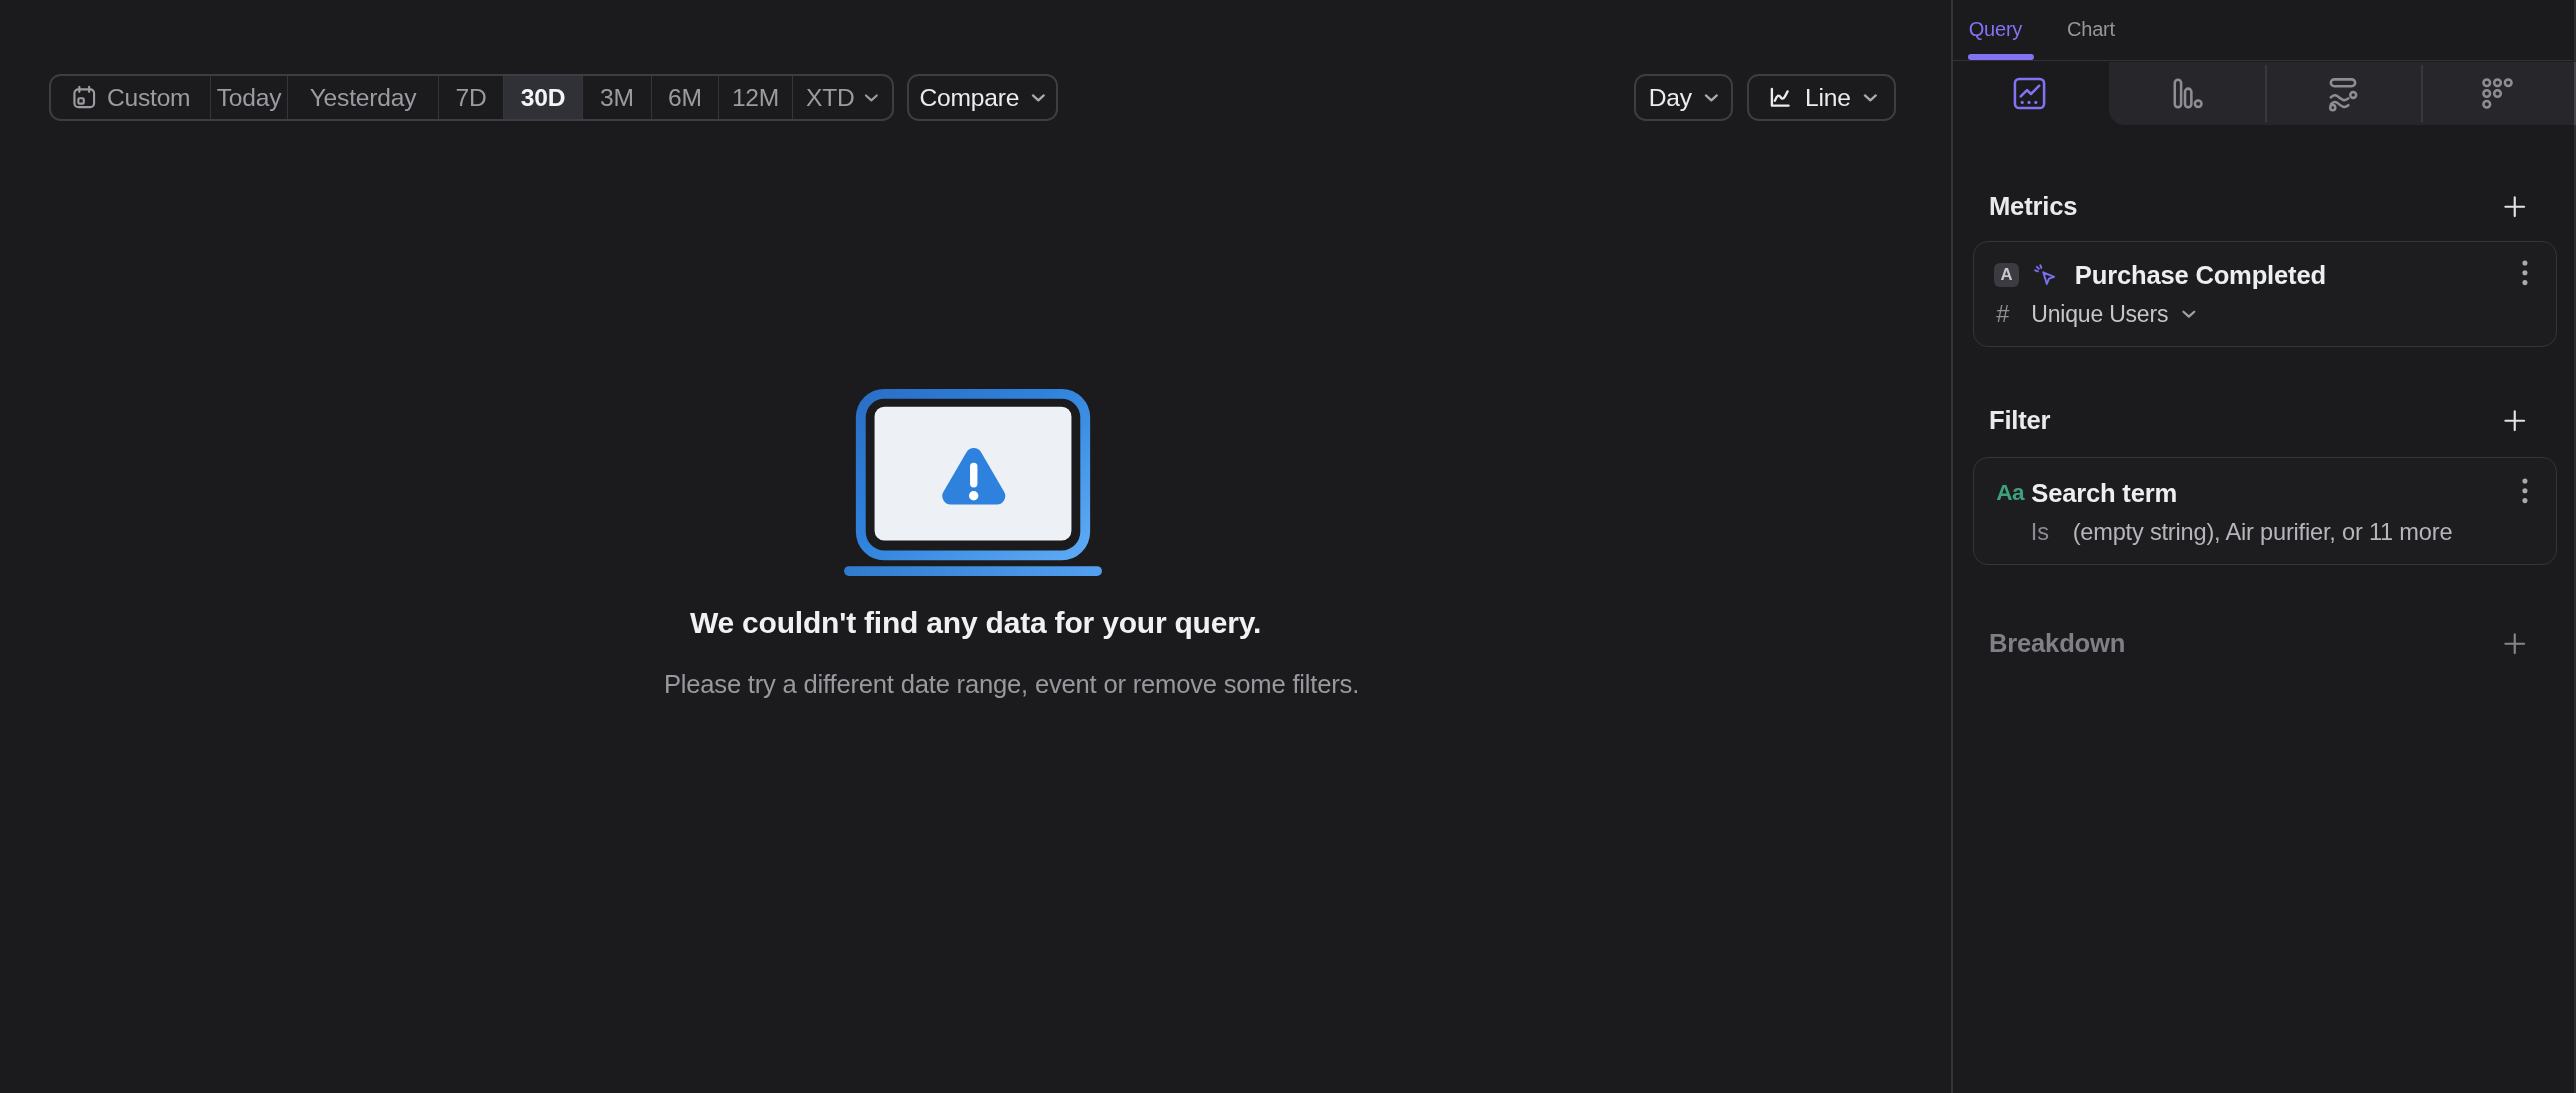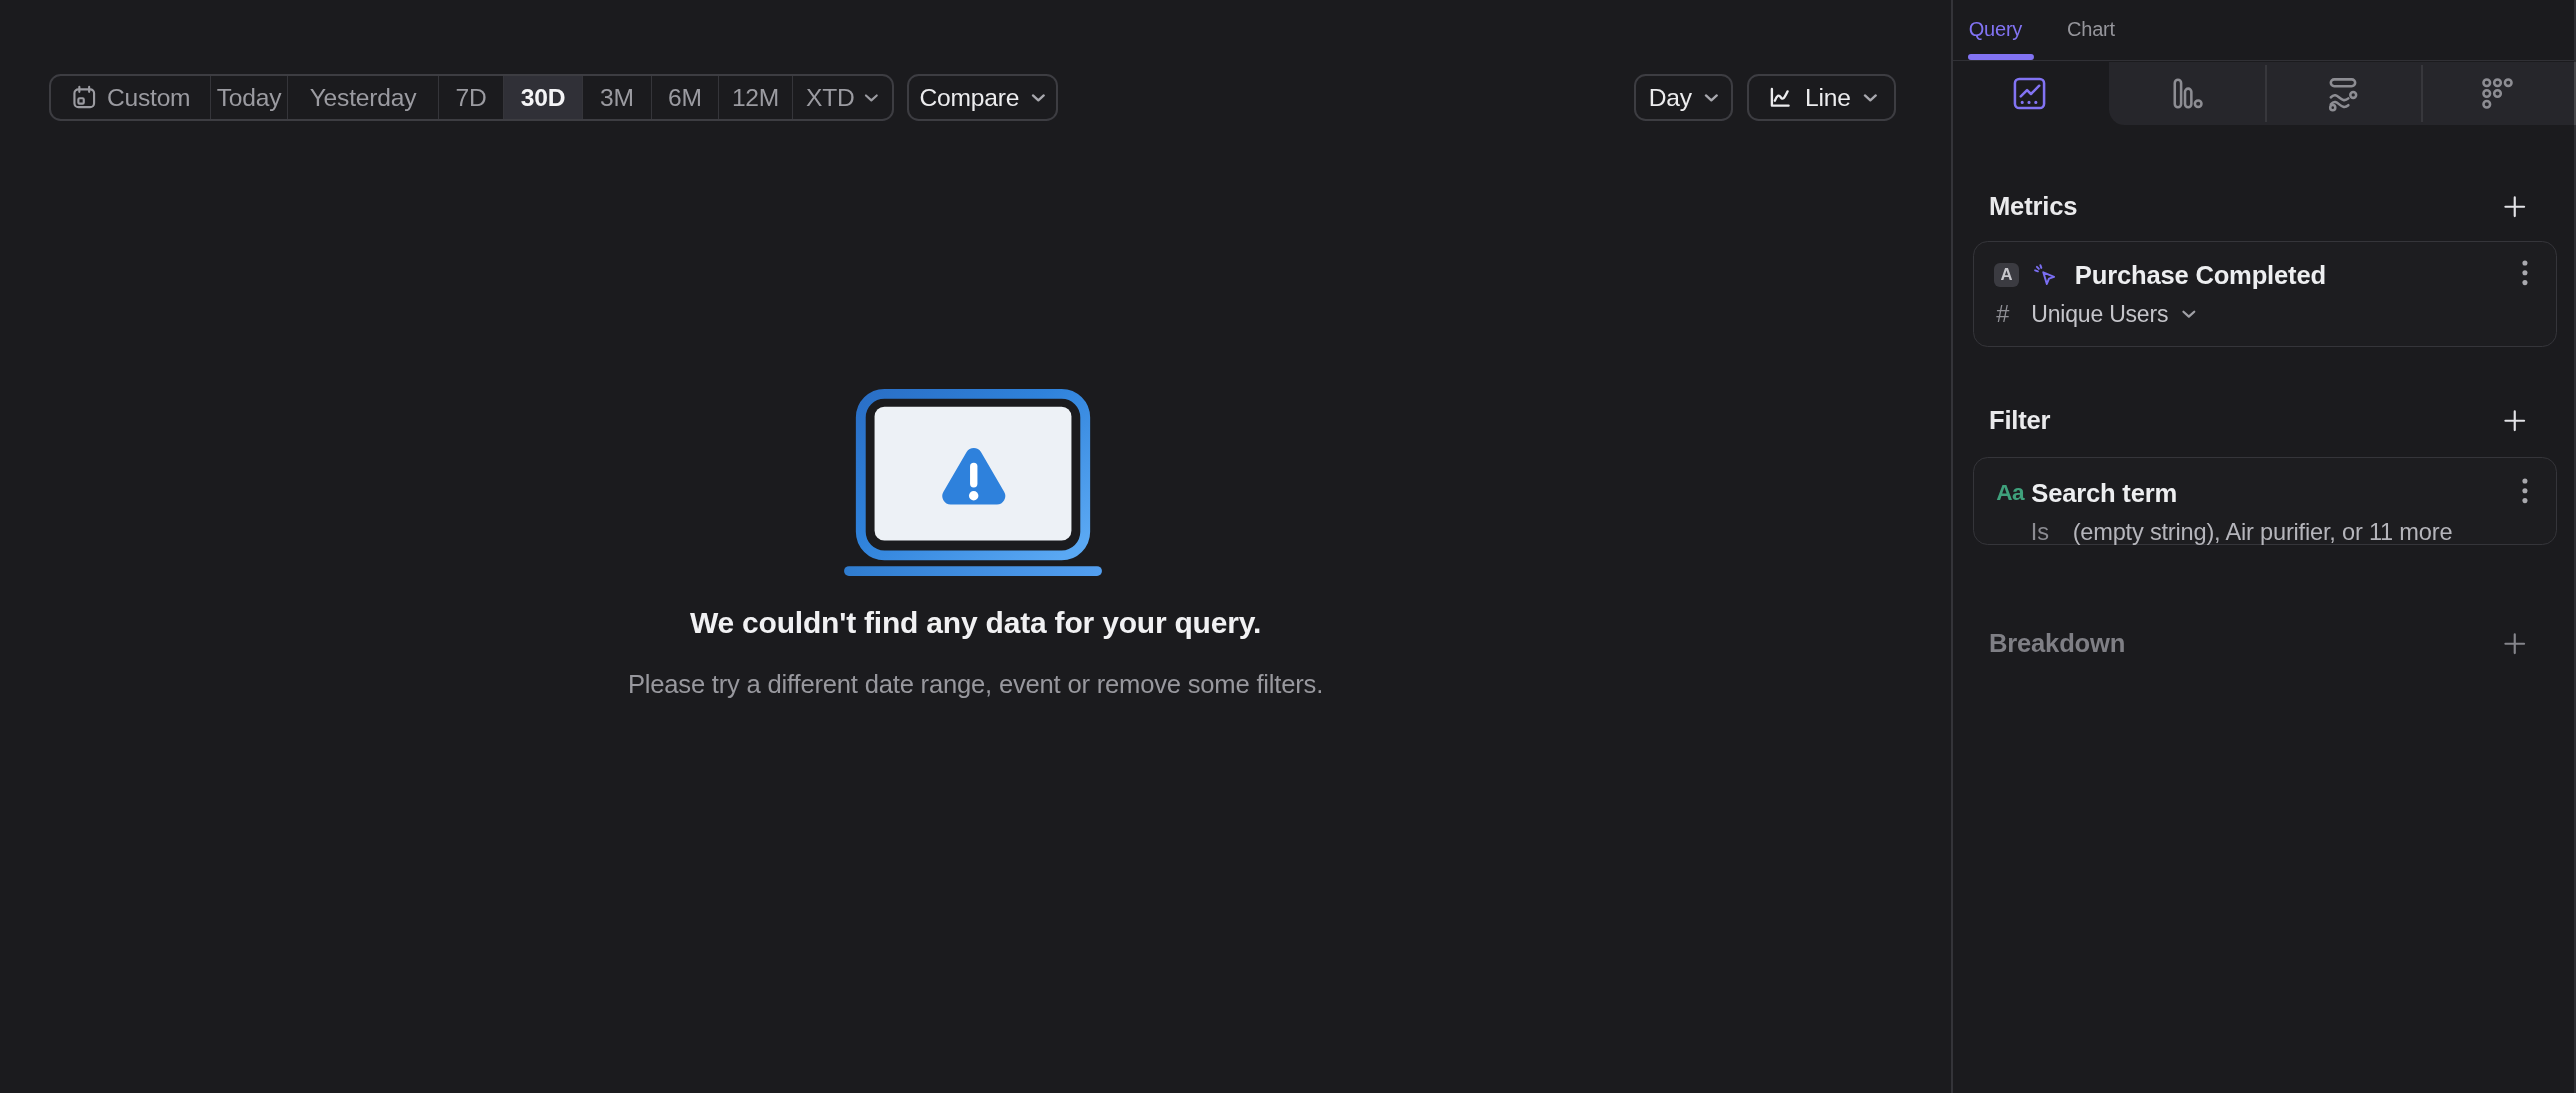--- a/index.html
+++ b/index.html
@@ -32,21 +32,21 @@
     position:absolute;top:0;height:47px;display:flex;align-items:center;justify-content:center;
     gap:11.8px;border:2px solid #3d3d42;border-radius:11.8px;box-sizing:border-box;
     background:transparent;color:#ececee;font-size:24.6px;font-family:inherit;
     letter-spacing:-0.2px;cursor:pointer;padding:0;
   }
   .chev{flex:0 0 auto;}
   
   .empty-wrap{position:absolute;left:0;top:0;width:1951px;text-align:center;}
   .empty-art{position:absolute;left:844px;top:387px;}
   .empty-title{position:absolute;left:0;top:606px;width:100%;font-size:30px;font-weight:700;color:#f1f1f3;letter-spacing:-0.2px;}
-  .empty-sub{position:absolute;left:0;top:670px;width:100%;font-size:25.6px;color:#98989e;letter-spacing:-0.2px;}
+  .empty-sub{position:absolute;left:0;top:670px;width:100%;font-size:25.6px;color:#98989e;letter-spacing:-0.2px;padding-left:36px;}
   
   .sidebar{
     position:absolute;left:1951px;top:0;width:625px;height:1093px;
     border-left:2px solid #343439;box-sizing:content-box;background:#1b1b1e;
   }
   .sb-header{position:absolute;left:0;top:0;width:100%;height:61px;border-bottom:1px solid #303035;box-sizing:border-box;}
   .sb-tab{position:absolute;top:18px;font-size:20px;letter-spacing:-0.2px;cursor:pointer;}
   .sb-tab.query{left:15.7px;color:#8273f3;font-weight:500;}
   .sb-tab.chart{left:114px;color:#95959b;font-weight:400;}
   .sb-underline{position:absolute;left:14.7px;top:54px;width:66px;height:5.9px;border-radius:2.9px;background:#8273f3;}
@@ -295,21 +295,21 @@
 
     <div class="section-head" style="top:406px;">
       <span class="section-title">Filter</span>
       <button class="plus-btn">
         <svg width="29.5" height="29.5" viewBox="0 0 30 30" fill="none" stroke="currentColor" stroke-width="2.2" stroke-linecap="round">
             <path d="M15 5.5v19M5.5 15h19"></path>
           </svg>
       </button>
     </div>
 
-    <div class="card" style="top:457px;height:88px;">
+    <div class="card" style="top:457px;height:108px;">
       <div class="card-row1" style="top:20.6px;left:22.6px;">
         <span class="prop-type">Aa</span>
         <span class="event-title" style="margin-left:0;">Search term</span>
       </div>
       <div class="kebab" style="top:17.7px;">
         <svg width="5.9" height="25.6" viewBox="0 0 6 26" fill="#a9a9ae">
             <circle cx="3" cy="3" r="2.6"></circle>
             <circle cx="3" cy="13" r="2.6"></circle>
             <circle cx="3" cy="23" r="2.6"></circle>
           </svg>

